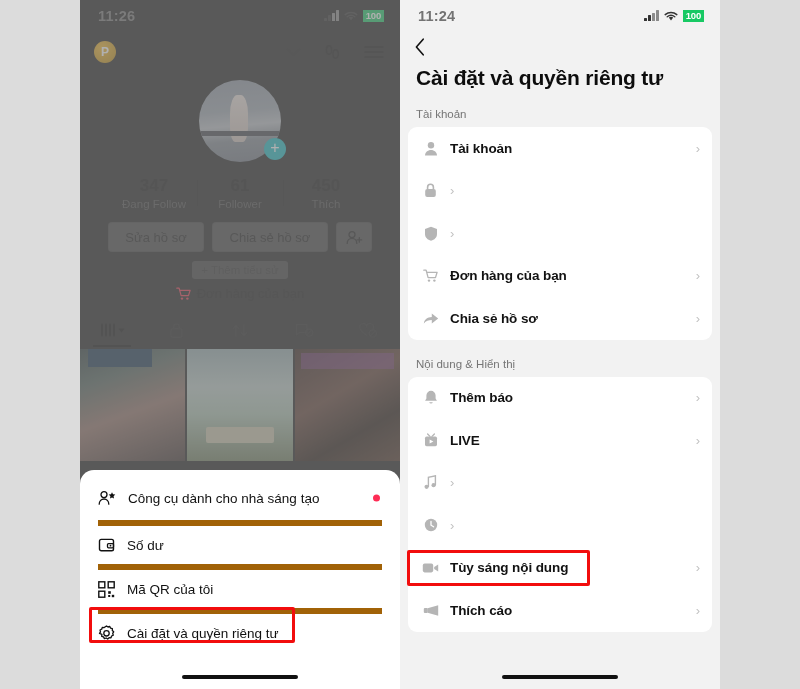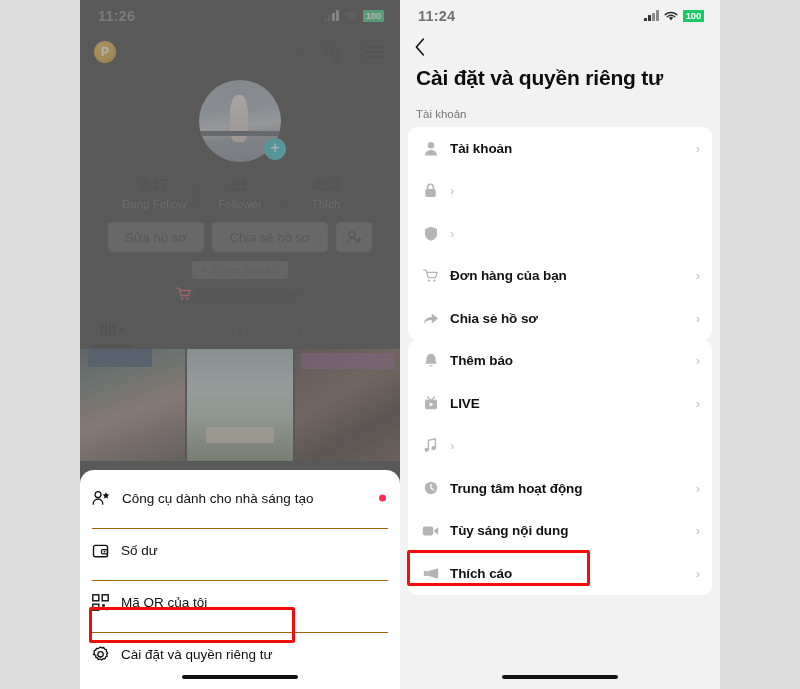--- a/index.html
+++ b/index.html
@@ -90,27 +90,27 @@
   .cell.c1 { background: linear-gradient(160deg,#2b3a3a 0%,#4d5f58 25%,#8e6d62 55%,#3a2e2c 100%); }
   .cell.c1::before{content:"";position:absolute;left:8%;top:0;width:60%;height:16%;background:#16334d;}
   .cell.c2 { background: linear-gradient(180deg,#93a9ac 0%,#b9c9c4 34%,#a8bfae 58%,#6d7c5d 100%); }
   .cell.c2::after{content:"";position:absolute;left:18%;bottom:16%;width:64%;height:14%;background:#c9c3a8;border-radius:2px;}
   .cell.c3 { background: linear-gradient(150deg,#321f1a 0%,#5c3b30 40%,#23160f 70%,#4a2f22 100%); }
   .cell.c3::before{content:"";position:absolute;left:6%;top:4%;width:88%;height:14%;background:rgba(130,60,150,0.45);}
 
   
   .sheet {
     position: absolute; z-index: 8; left: 0; right: 0; bottom: 0; height: 219px;
-    background: #fff; border-radius: 14px 14px 0 0; padding: 0 12px;
+    background: #fff; border-radius: 14px 14px 0 0; padding: 0 18px;
   }
   .sheet-item {
     height: 44px; display: flex; align-items: center; gap: 12px;
     font-size: 13.5px; color: #111; position: relative;
   }
-  .sheet-item + .sheet-item { border-top: 1px solid #a16207; margin-top: 8px; }
+  .sheet-item + .sheet-item { border-top: 6px solid #a16207; }
   .sheet-item:first-child { margin-top: 6px; }
   .red-dot { position: absolute; right: 2px; top: 50%; transform: translateY(-50%); width: 7px; height: 7px; border-radius: 50%; background: #fe2c55; }
   .hl-box { position: absolute; border: 3px solid #f20d0d; border-radius: 2px; pointer-events: none; z-index: 9; }
   .home-bar { position: absolute; z-index: 9; left: 50%; transform: translateX(-50%); bottom: 10px; width: 116px; height: 4.5px; background: #111; border-radius: 3px; }
 
   
   .phone-right {
     position: absolute; left: 400px; top: 0; width: 320px; height: 689px;
     background: #f2f2f2; overflow: hidden;
   }
@@ -374,20 +374,21 @@
           <svg width="16" height="13" viewBox="0 0 16 13">
               <path d="M0.8 11.6c.6-4.4 3.6-6.4 8-6.6V1.6L15.2 6.6 8.8 11.4V8.1c-3.3 0-5.8.9-8 3.5z" fill="#b5b5b5"></path>
             </svg>
         </span>
         <span class="row-label">Chia sẻ hồ sơ</span>
         <span class="chev-r">›</span>
       </div>
     </div>
 
     
+    <div class="sec-label">Nội dung &amp; Hiển thị</div>
     <div class="card">
       <div class="row">
         <span class="ricon">
           <svg width="14" height="15" viewBox="0 0 14 15">
               <path d="M7 .8a4.6 4.6 0 0 1 4.6 4.6v3.2l1.3 2.2H1.1l1.3-2.2V5.4A4.6 4.6 0 0 1 7 .8z" fill="#b5b5b5"></path>
               <path d="M5.2 12.2a1.9 1.9 0 0 0 3.6 0z" fill="#b5b5b5"></path>
             </svg>
         </span>
         <span class="row-label">Thêm báo</span>
         <span class="chev-r">›</span>
@@ -413,21 +414,20 @@
         </span>
         <span class="chev-r">›</span>
       </div>
       <div class="row">
         <span class="ricon">
           <svg width="14" height="14" viewBox="0 0 14 14">
               <circle cx="7" cy="7" r="6.2" fill="#b5b5b5"></circle>
               <path d="M7 3.4V7.2l2.6 1.6" stroke="#fff" stroke-width="1.3" fill="none" stroke-linecap="round"></path>
             </svg>
         </span>
-        <span class="row-label">Trung tâm hoạt động</span>
         <span class="chev-r">›</span>
       </div>
       <div class="row">
         <span class="ricon">
           <svg width="17" height="12" viewBox="0 0 17 12">
               <rect x="0.8" y="1.6" width="10.4" height="8.8" rx="1.8" fill="#b5b5b5"></rect>
               <path d="M12.2 5 16.2 2.4v7.2L12.2 7z" fill="#b5b5b5"></path>
             </svg>
         </span>
         <span class="row-label">Tùy sáng nội dung</span>

